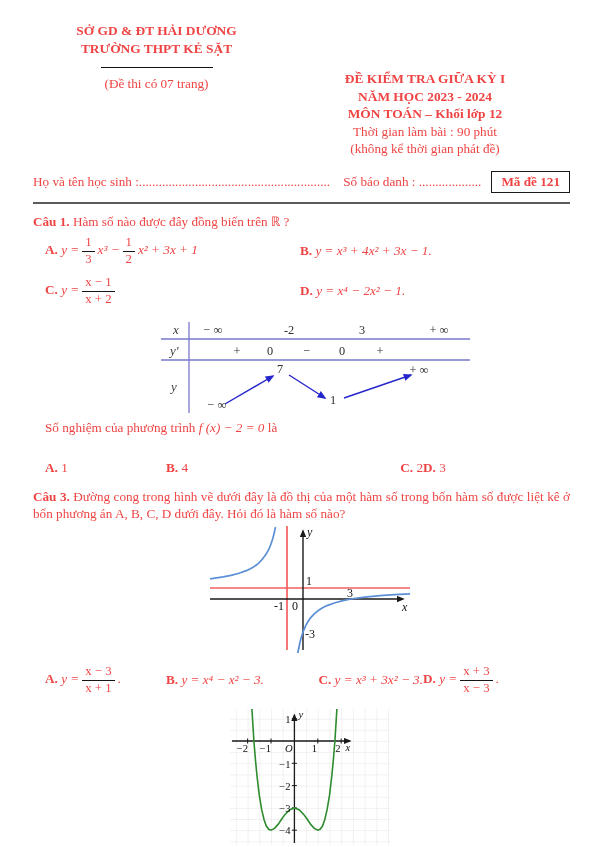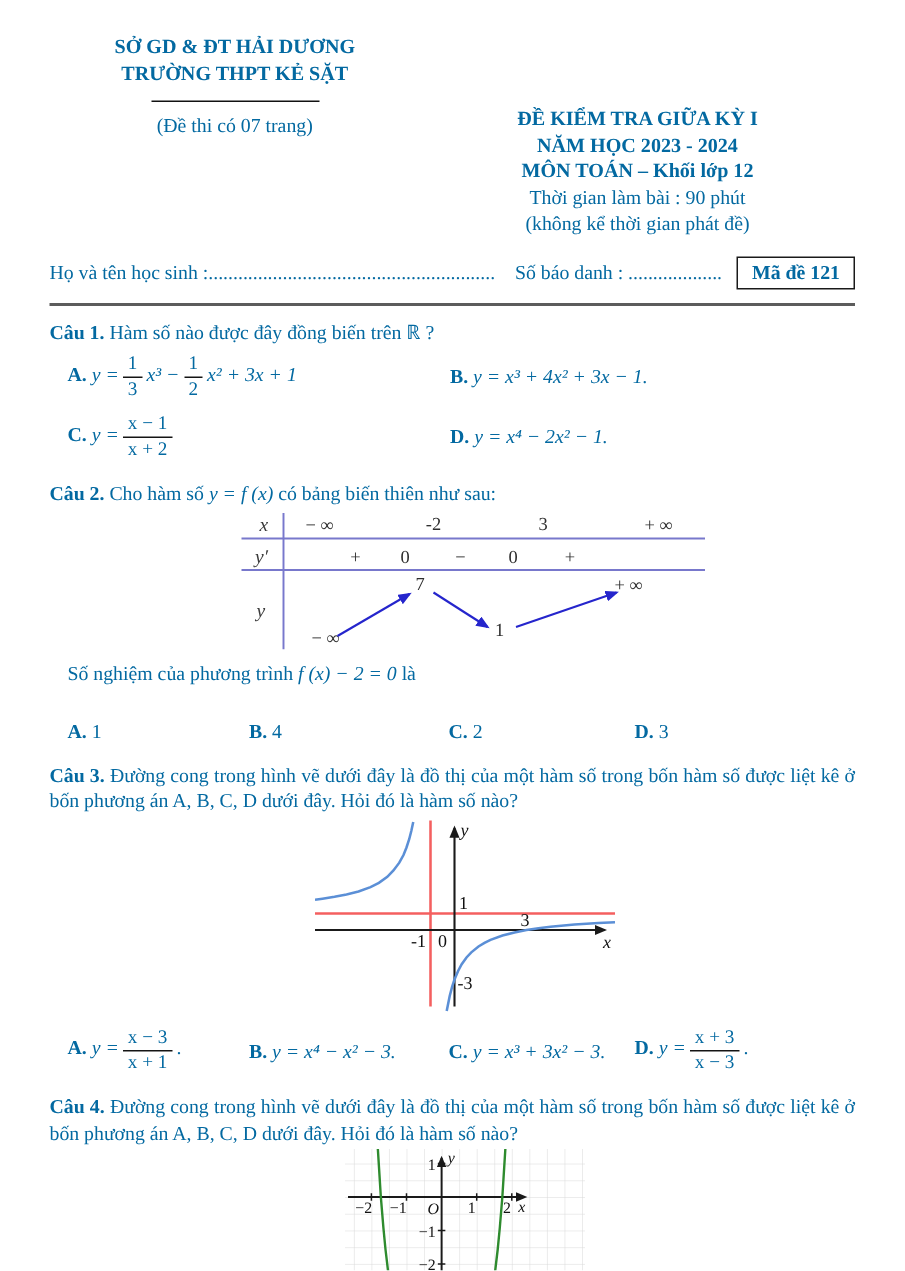--- a/index.html
+++ b/index.html
@@ -1,19 +1,19 @@
 <!DOCTYPE html>
 <html><head>
 <meta charset="utf-8">
 <style>
   * { margin:0; padding:0; box-sizing:border-box; }
   html,body { background:#ffffff; }
   .page {
     width:603px; height:847px; margin:0 auto; background:#fff;
-    font-family:"Liberation Serif", serif; color:#0369a1;
+    font-family:"Liberation Serif", serif; color:#ef4444;
     font-size:13.2px; line-height:1.32;
     padding:22px 33px 6px 33px; overflow:hidden; position:relative;
   }
   
   .hdr { display:flex; }
   .hdr-left { width:46%; text-align:center; }
   .hdr-right { width:54%; text-align:center;margin-top:48px; }
   .b { font-weight:bold; }
   .i { }
   .hdr-left .rule { width:112px; border-top:1.6px solid #111; margin:10px auto 7px auto; }
@@ -24,21 +24,21 @@
   .divider { border-top:2.6px solid #5c5c5c; margin-top:9px; }
   
   .q { margin-top:9px; }
   .qtext { text-align:justify; }
   .lt { font-weight:bold; }
   .m { font-style:italic; }
   .opts { display:flex; margin-left:12px; align-items:center; }
   .opts2 > .c1 { width:255px; }
   .opts4 > .c1 { width:121px; }
   .opts4 > .c2 { width:133px; }
-  .opts4 > .c3 { width:124px; }
+  .opts4 > .c3 { width:124px;text-align:right; }
   .opt-row-tall { min-height:40px; }
   .opt-row-short { min-height:22px; }
   .frac { display:inline-block; vertical-align:middle; text-align:center; line-height:1.08; margin:1px 3px 0 3px; font-size:12.8px; }
   .frac .num { display:block; padding:0 3px 1px 3px; border-bottom:1.1px solid #141414; }
   .frac .den { display:block; padding:1px 3px 0 3px; }
   .fig { margin-top:3px; }
   .fig-table { margin-left:122px; }
   .fig-q3 { margin-left:177px; margin-top:1px; }
   .fig-q4 { margin-left:197px; margin-top:2px; }
   svg text { font-family:"Liberation Serif", serif; }
@@ -93,26 +93,20 @@
         <span class="m">y =</span><span class="frac"><span class="num">x − 1</span><span class="den">x + 2</span></span>
       </span>
       <span>
         <span class="lt">D.</span>
         <span class="m">y = x⁴ − 2x² − 1.</span>
       </span>
     </div>
   </div>
 
   <div class="q">
-    <div class="qtext">
-      <span class="lt">Câu 2.</span>
-      <span>Cho hàm số</span>
-      <span class="m">y = f (x)</span>
-      <span>có bảng biến thiên như sau:</span>
-    </div>
 
     <div class="fig fig-table">
       <svg width="315" height="93" viewBox="0 0 315 93">
         <defs>
           <marker id="arrB" markerWidth="8" markerHeight="8" refX="5.2" refY="2.6" orient="auto">
             <path d="M0,0 L6.4,2.6 L0,5.2 z" fill="#2525cc"></path>
           </marker>
         </defs>
         <g>
           <line x1="34" y1="2" x2="34" y2="93" stroke="#7878cc" stroke-width="1.3"></line>
@@ -215,24 +209,20 @@
         <span class="m">y = x³ + 3x² − 3.</span>
       </span>
       <span>
         <span class="lt">D.</span>
         <span class="m">y =</span><span class="frac"><span class="num">x + 3</span><span class="den">x − 3</span></span><span>.</span>
       </span>
     </div>
   </div>
 
   <div class="q">
-    <div class="qtext">
-      <span class="lt">Câu 4.</span>
-      <span>Đường cong trong hình vẽ dưới đây là đồ thị của một hàm số trong bốn hàm số được liệt kê ở bốn phương án A, B, C, D dưới đây. Hỏi đó là hàm số nào?</span>
-    </div>
 
     <div class="fig fig-q4">
       <svg width="160" height="136" viewBox="0 0 160 136">
         <defs>
           <pattern id="grid4" x="64.4" y="32" width="11.7" height="11.15" patternUnits="userSpaceOnUse">
             <path d="M 11.7 0 L 0 0 0 11.15" fill="none" stroke="#d9d9d9" stroke-width="0.7"></path>
           </pattern>
           <marker id="arrK2" markerWidth="8" markerHeight="8" refX="4.6" refY="2.4" orient="auto">
             <path d="M0,0 L5.8,2.4 L0,4.8 z" fill="#1a1a1a"></path>
           </marker>

